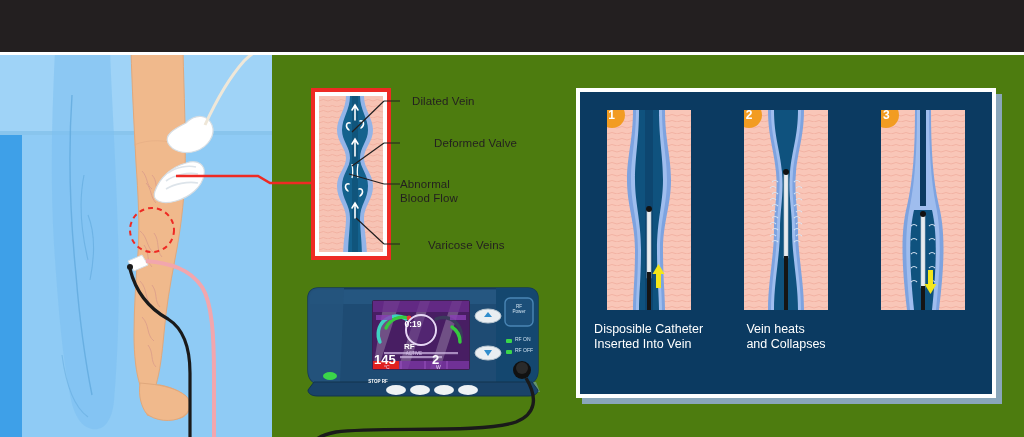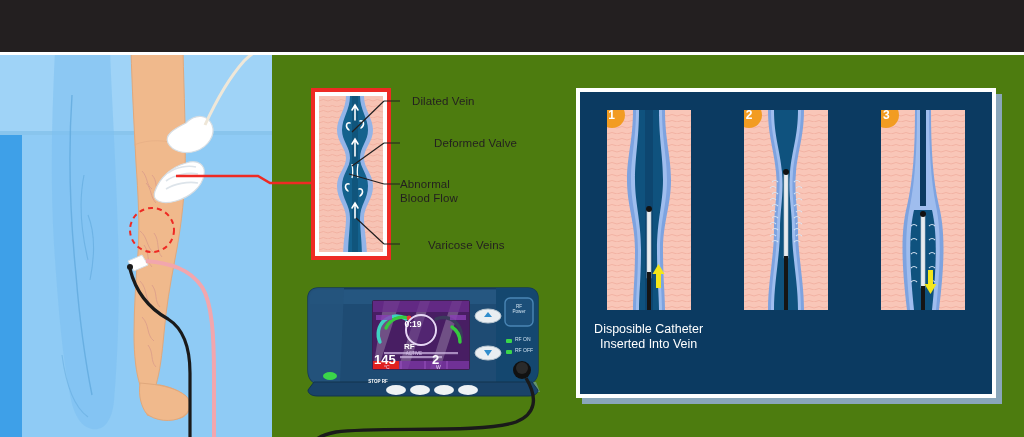--- a/index.html
+++ b/index.html
@@ -30,21 +30,21 @@
   .console{position:absolute;left:300px;top:286px;width:245px;height:110px;}
 
   
   .rpanel-shadow{position:absolute;left:582px;top:94px;width:420px;height:310px;background:#8aa6ba;}
   .rpanel{position:absolute;left:576px;top:88px;width:420px;height:310px;background:#0b3a61;border:4px solid #ffffff;box-sizing:border-box;}
   .steps{position:absolute;left:0;top:0;width:100%;height:100%;display:flex;justify-content:space-around;align-items:flex-start;padding-top:18px;box-sizing:border-box;}
   .step{position:relative;width:120px;display:flex;flex-direction:column;align-items:center;}
   .tissue{position:relative;width:84px;height:200px;overflow:hidden;background:#f7c3b4;}
   .badge{position:absolute;left:-8px;top:-8px;width:26px;height:26px;border-radius:50%;background:#f29c22;color:#fff;
          font-size:12px;font-weight:bold;display:flex;align-items:center;justify-content:center;z-index:5;}
-  .cap{margin-top:12px;color:#ffffff;font-size:12.5px;line-height:15px;text-align:center;white-space:pre-line;}
+  .cap{margin-top:12px;color:#ffffff;font-size:12.5px;line-height:15px;text-align:left;white-space:pre-line;}
 </style>
 </head>
 <body>
 
 <div id="stage">
 
   <div class="topbar"></div>
   <div class="topbar-seam"></div>
 
   <div class="scene">
@@ -322,20 +322,22 @@
             <rect x="40" y="146" width="4" height="54" fill="#151515"></rect>
 
             <g stroke="#dbe7f5" stroke-width="1.1" fill="none" opacity=".95">
               <path d="M34 72 q-3 -3 -6 0 M34 84 q-3 -3 -6 0 M34 96 q-3 -3 -6 0 M34 108 q-3 -3 -6 0 M34 120 q-3 -3 -6 0 M34 132 q-3 -3 -6 0"></path>
               <path d="M50 72 q3 -3 6 0 M50 84 q3 -3 6 0 M50 96 q3 -3 6 0 M50 108 q3 -3 6 0 M50 120 q3 -3 6 0 M50 132 q3 -3 6 0"></path>
               <path d="M32 78 q-3 -3 -6 0 M32 90 q-3 -3 -6 0 M32 102 q-3 -3 -6 0 M32 114 q-3 -3 -6 0 M32 126 q-3 -3 -6 0"></path>
               <path d="M52 78 q3 -3 6 0 M52 90 q3 -3 6 0 M52 102 q3 -3 6 0 M52 114 q3 -3 6 0 M52 126 q3 -3 6 0"></path>
             </g>
           </svg>
         </div>
+        <div class="cap">Vein heats
+and Collapses</div>
       </div>
 
       <div class="step">
         <div class="tissue">
           <div class="badge">3</div>
           <svg width="84" height="200" viewBox="0 0 84 200">
             <rect width="84" height="200" fill="url(#t1)"></rect>
             <path d="M34 0 C34 40 32 70 26 96 C20 120 20 150 26 200
                      L58 200 C64 150 64 120 58 96 C52 70 50 40 50 0 Z" fill="#7da3e0"></path>
             <path d="M36 0 C36 40 34 70 29 96 C24 120 24 150 29 200

